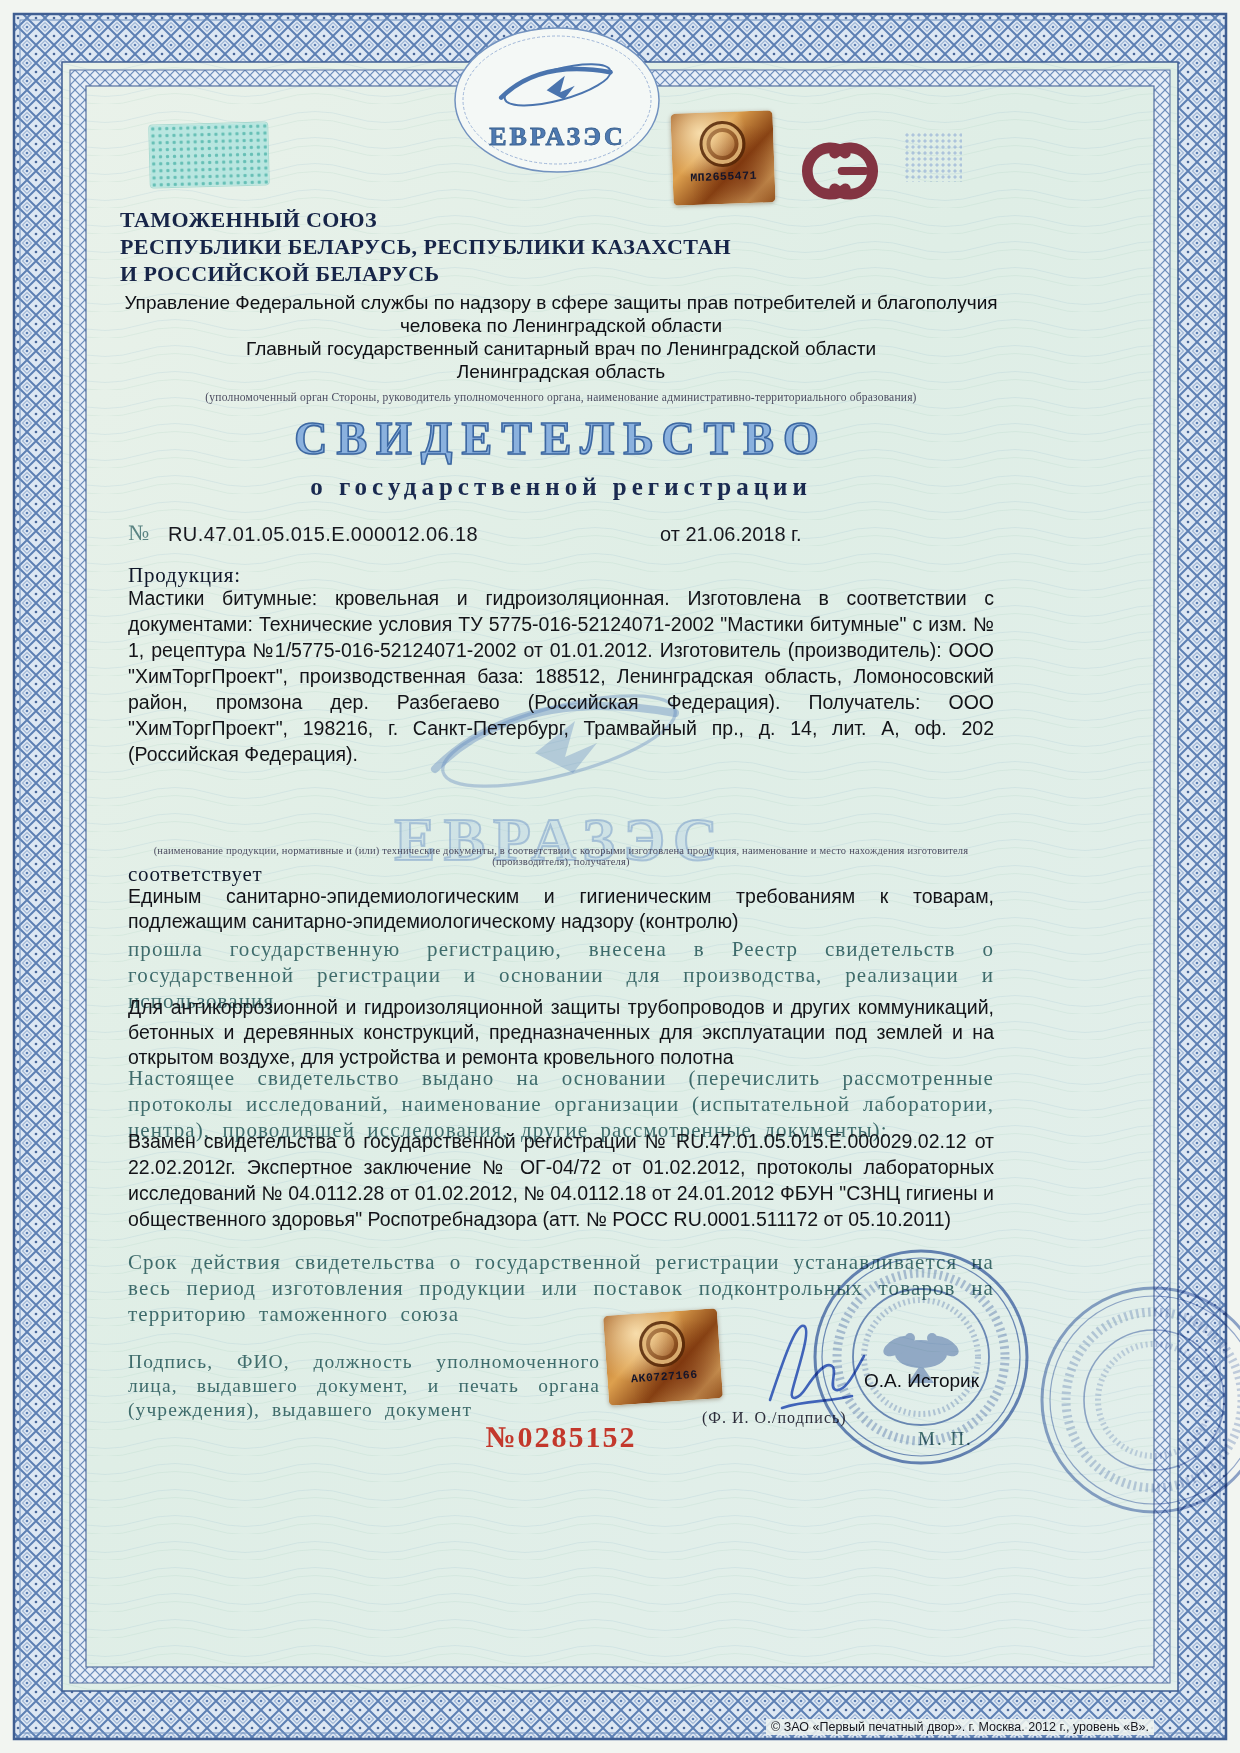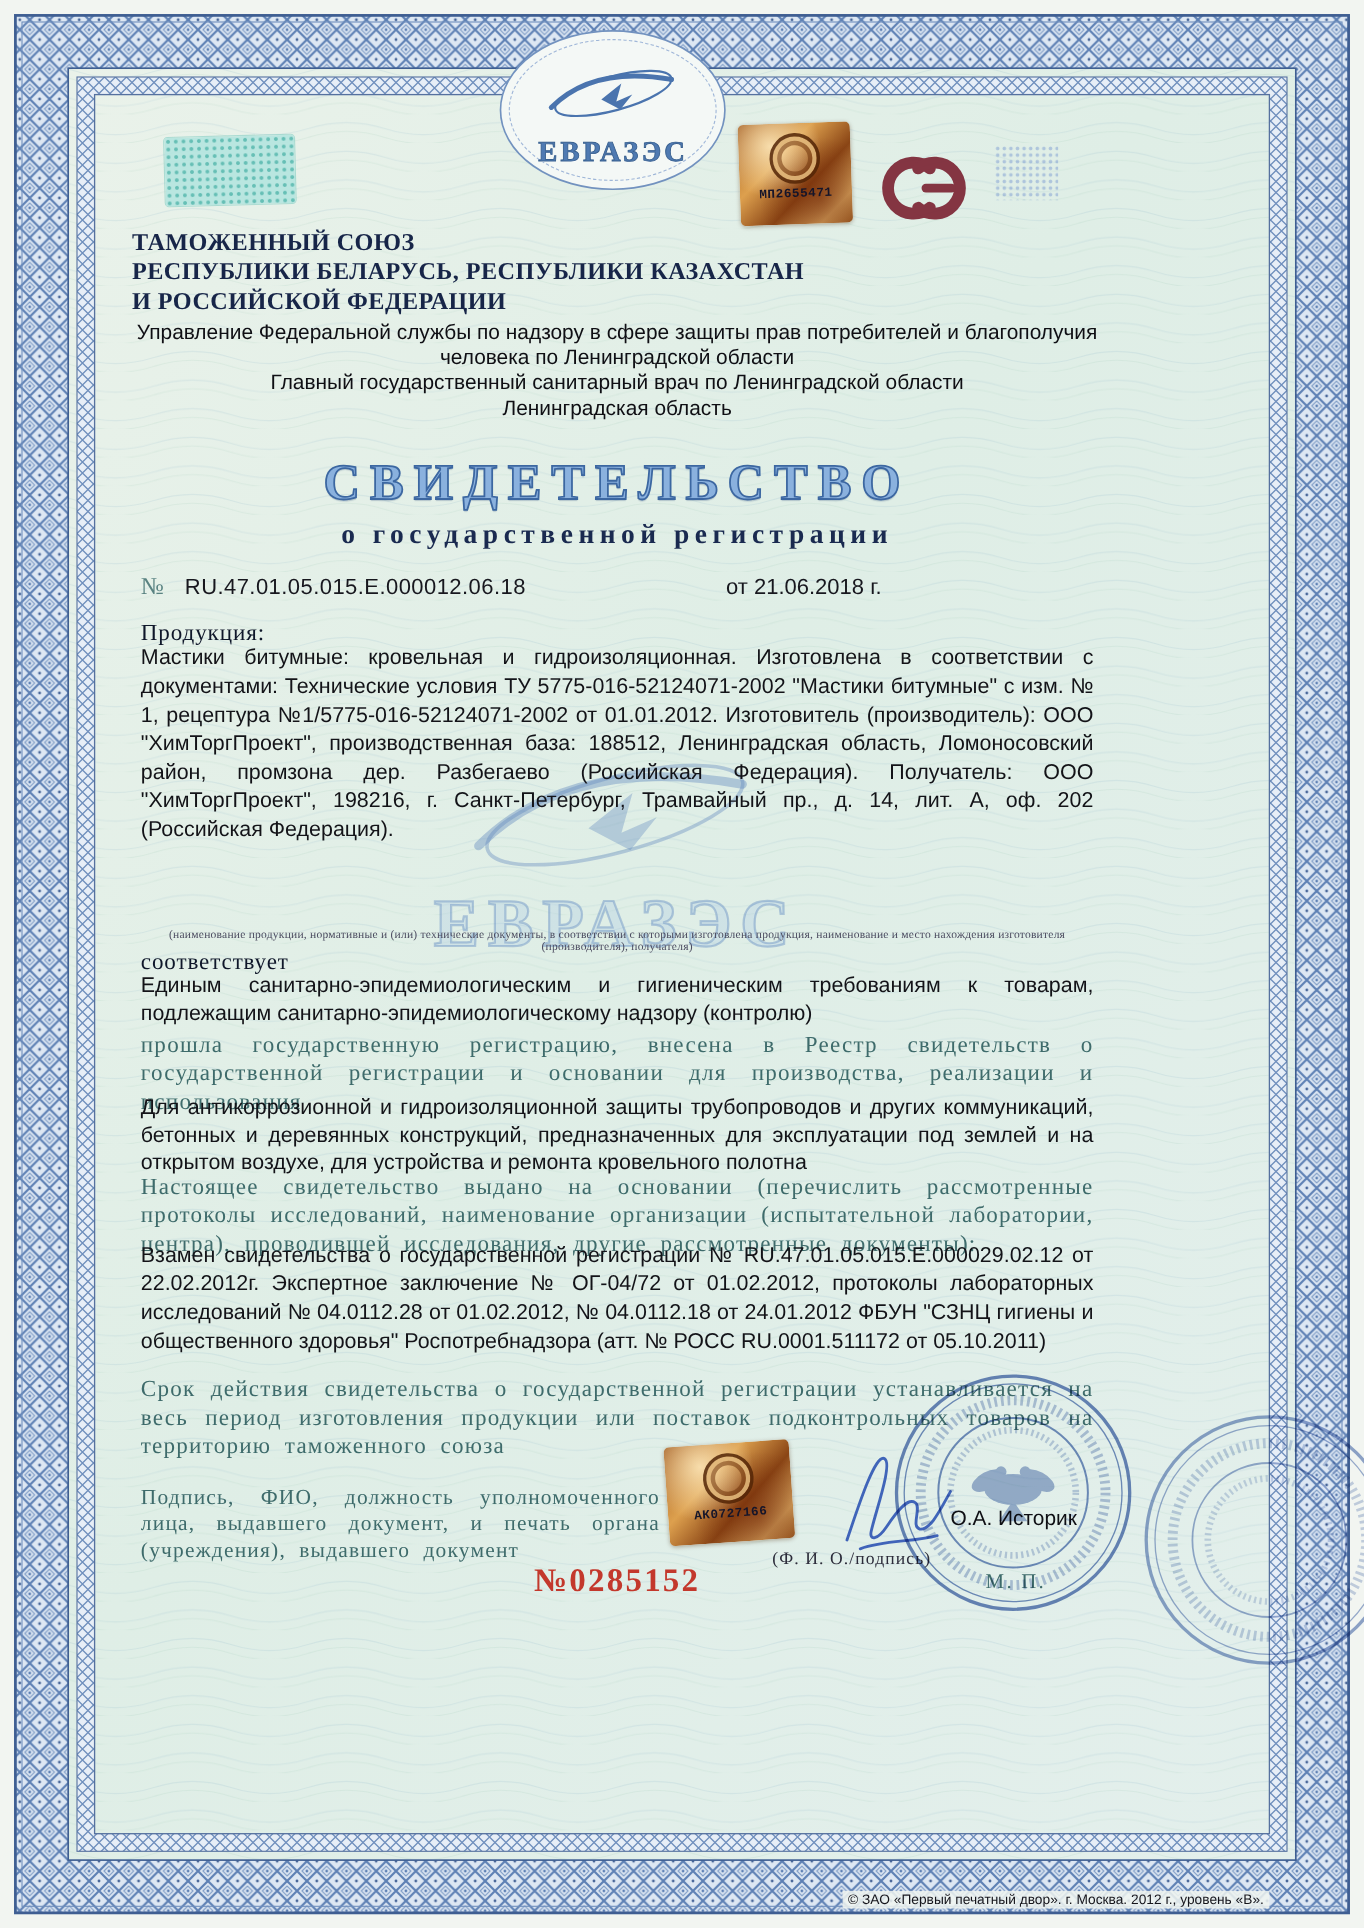--- a/index.html
+++ b/index.html
@@ -52,21 +52,21 @@
 .p-passed{top:936px;}
 .p-usage{top:995px;line-height:25px;}
 .p-basis-intro{top:1065px;}
 .p-basis{top:1128px;}
 .p-validity{top:1249px;}
 .p-signlabel{top:1350px;width:472px;font-size:19.5px;line-height:24px;}
 
 .serial{top:1420px;width:100%;text-align:center;font-weight:bold;font-size:30px;letter-spacing:2px;color:#c3382c;}
 .fio-cap{top:1409px;left:582px;font-size:16px;letter-spacing:1px;color:#2c2c3a;}
 .signer{top:1370px;left:744px;font-family:"Liberation Sans",sans-serif;font-size:19px;color:#0f0f14;}
-.mp{top:1428px;left:776px;font-size:19px;color:#3e6b6b;letter-spacing:2px;}
+.mp{top:1428px;left:798px;font-size:19px;color:#3e6b6b;letter-spacing:2px;}
 
 
 .watermark{left:330px;top:680px;width:460px;text-align:center;}
 .wm-text{margin-top:2px;font-weight:800;font-size:62px;letter-spacing:8px;color:rgba(168,198,228,0.30);-webkit-text-stroke:2px rgba(98,138,192,0.42);}
 
 .signature-svg{left:752px;top:1304px;}
 .seal{mix-blend-mode:multiply;}
 .seal-main{left:806px;top:1242px;}
 .seal-right{left:1034px;top:1276px;}
 
@@ -151,26 +151,27 @@
     </g>
   </svg>
 
   <div class="abs pixel-stamp"></div>
 
   <div class="content">
 
     <div class="abs org">
       <div>ТАМОЖЕННЫЙ СОЮЗ</div>
       <div>РЕСПУБЛИКИ БЕЛАРУСЬ, РЕСПУБЛИКИ КАЗАХСТАН</div>
-      <div>И РОССИЙСКОЙ ФЕДЕРАЦИИ</div>
+      <div>И РОССИЙСКОЙ БЕЛАРУСЬ</div>
     </div>
 
     <div class="abs auth auth-1">Управление Федеральной службы по надзору в сфере защиты прав потребителей и благополучия человека по Ленинградской области</div>
     <div class="abs auth auth-2">Главный государственный санитарный врач по Ленинградской области</div>
     <div class="abs auth auth-3">Ленинградская область</div>
+    <div class="abs cap cap-1">(уполномоченный орган Стороны, руководитель уполномоченного органа, наименование административно-территориального образования)</div>
 
     <div class="abs title-main">СВИДЕТЕЛЬСТВО</div>
     <div class="abs title-sub">о государственной регистрации</div>
 
     <div class="abs numrow">
       <span class="no-sign">№</span>
       <span class="num-val">RU.47.01.05.015.E.000012.06.18</span>
       <span class="date-val">от 21.06.2018 г.</span>
     </div>
 

